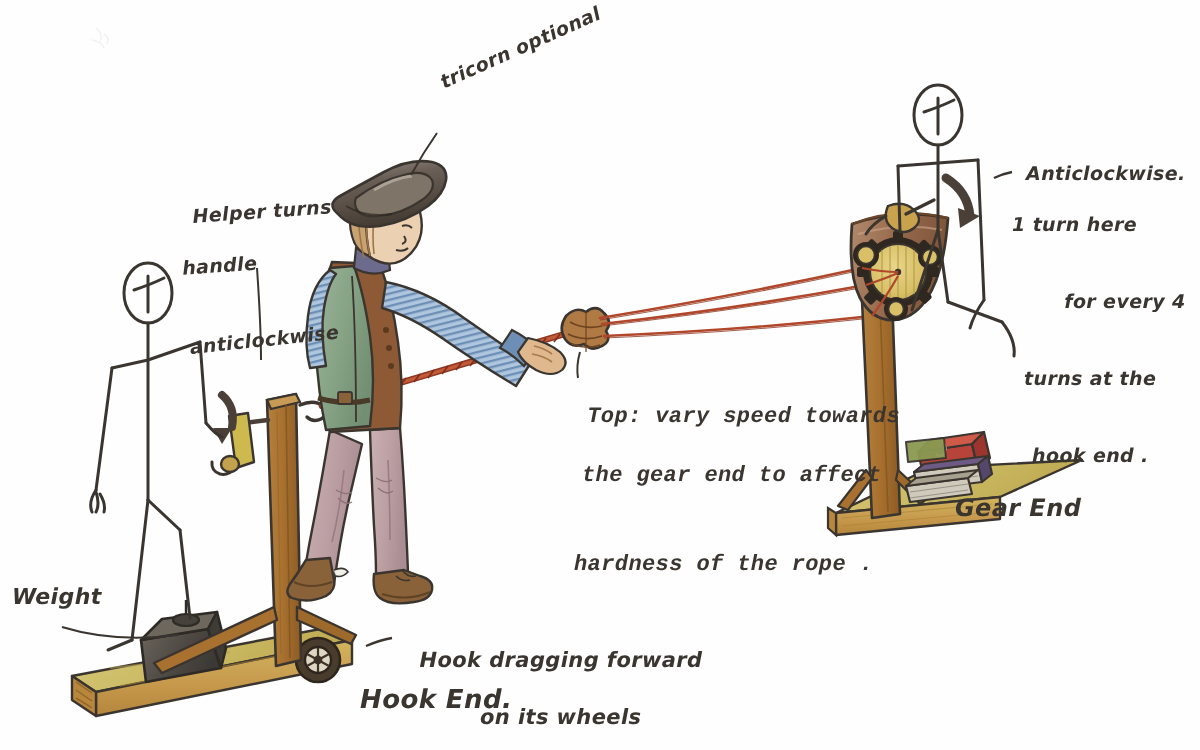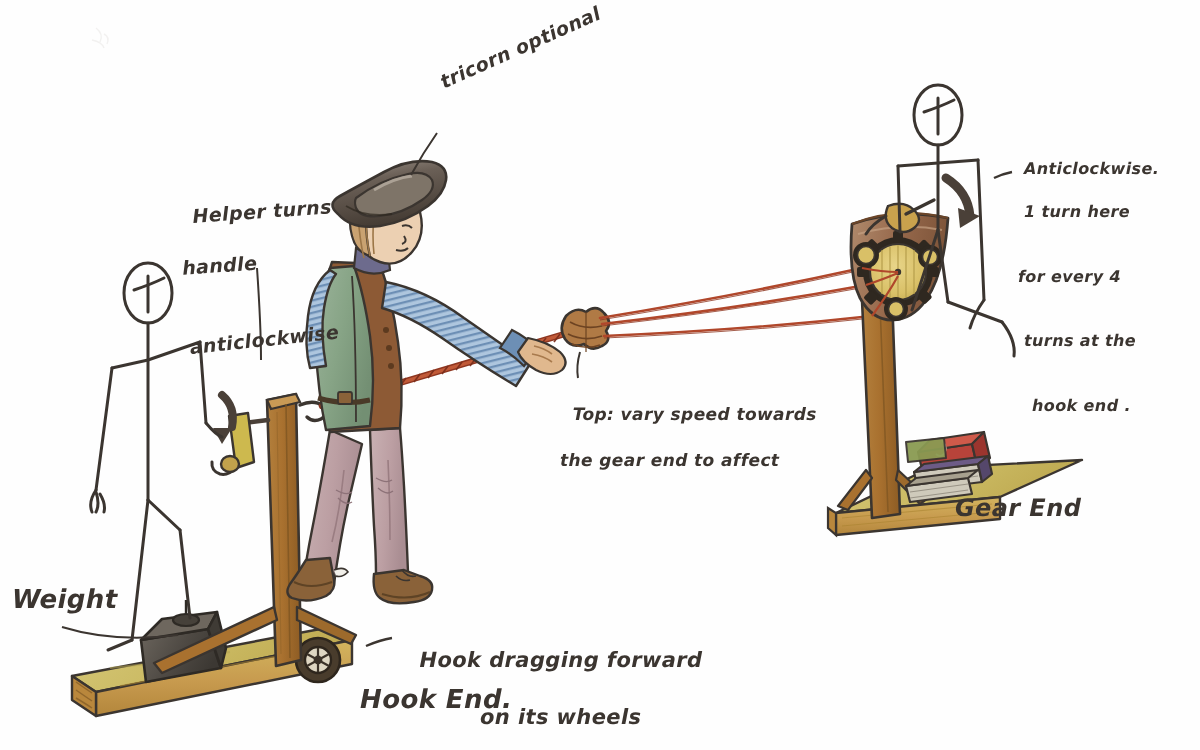--- a/index.html
+++ b/index.html
@@ -22,29 +22,29 @@
     white-space:pre;
     line-height:1.35;
     font-style:italic;
     text-rendering:geometricPrecision;
   }
 
   #ann-tricorn{left:447px;top:70px;transform:rotate(-24deg);transform-origin:left bottom;font-size:19px;}
   #ann-helper{left:176px;top:180px;font-size:19px;transform:rotate(-4deg);transform-origin:left top;}
   #ann-helper .l2{display:block;margin-left:0px;}
   #ann-helper .l3{display:block;margin-left:2px;transform:rotate(-2deg);}
-  #ann-top{left:560px;top:381px;font-size:17px;}
-  #ann-top .l2{display:block;}
+  #ann-top{left:560px;top:372px;font-size:22px;font-family:Liberation Mono, monospace;}
+  #ann-top .l2{display:block;margin-left:22px;}
   #ann-top .l3{display:block;margin-left:14px;}
-  #ann-right{left:1012px;top:136px;font-size:16px;}
-  #ann-right .l2{display:block;margin-left:12px;}
-  #ann-right .l3{display:block;margin-left:6px;}
+  #ann-right{left:1012px;top:136px;font-size:19px;}
+  #ann-right .l2{display:block;margin-left:0;}
+  #ann-right .l3{display:block;margin-left:6px;text-align:right;}
   #ann-right .l4{display:block;margin-left:12px;}
   #ann-right .l5{display:block;margin-left:20px;}
-  #ann-weight{left:12px;top:583px;font-size:26px;}
+  #ann-weight{left:12px;top:583px;font-size:22px;}
   #ann-hookdrag{left:404px;top:618px;font-size:21px;}
   #ann-hookdrag .l2{display:block;margin-left:76px;}
   #ann-hookend{left:360px;top:683px;font-size:26px;}
   #ann-gearend{left:955px;top:492px;font-size:24px;}
 </style>
 </head>
 <body>
 
 <div id="stage">
 
@@ -401,20 +401,21 @@
 
 <div class="ann" id="ann-helper">
   <span>Helper turns</span>
   <span class="l2">handle</span>
   <span class="l3">anticlockwise</span>
 </div>
 
 <div class="ann" id="ann-top">
   <span>Top: vary speed towards</span>
   <span class="l2">the gear end to affect</span>
+  <span class="l3">hardness of the rope .</span>
 </div>
 
 <div class="ann" id="ann-right">
   <span>Anticlockwise.</span>
   <span class="l2">1 turn here</span>
   <span class="l3">for every 4</span>
   <span class="l4">turns at the</span>
   <span class="l5">hook end .</span>
 </div>
 

